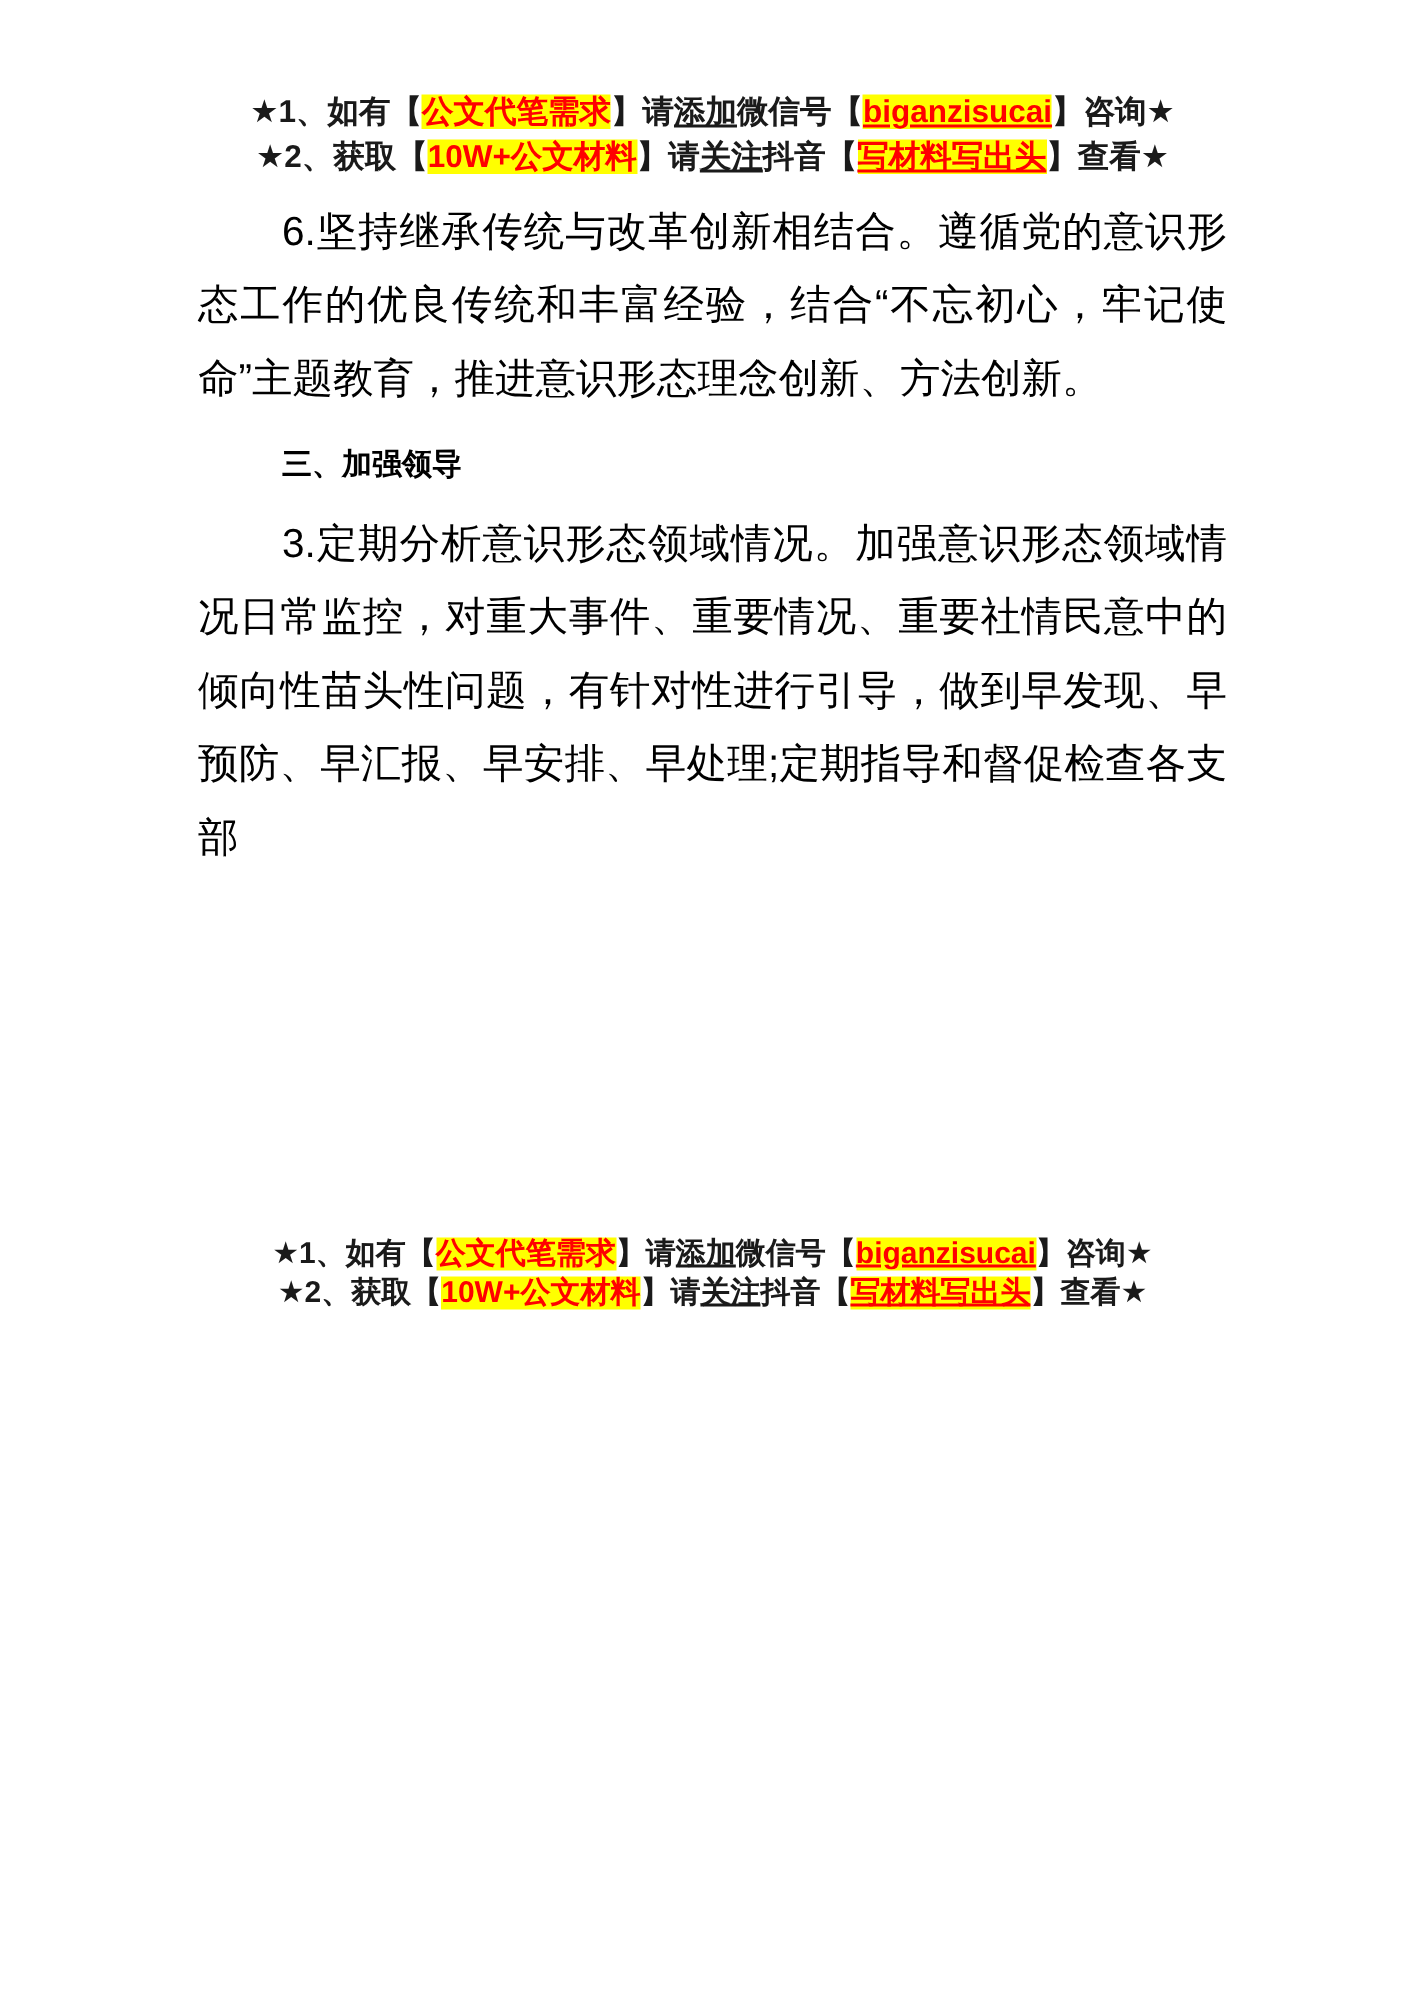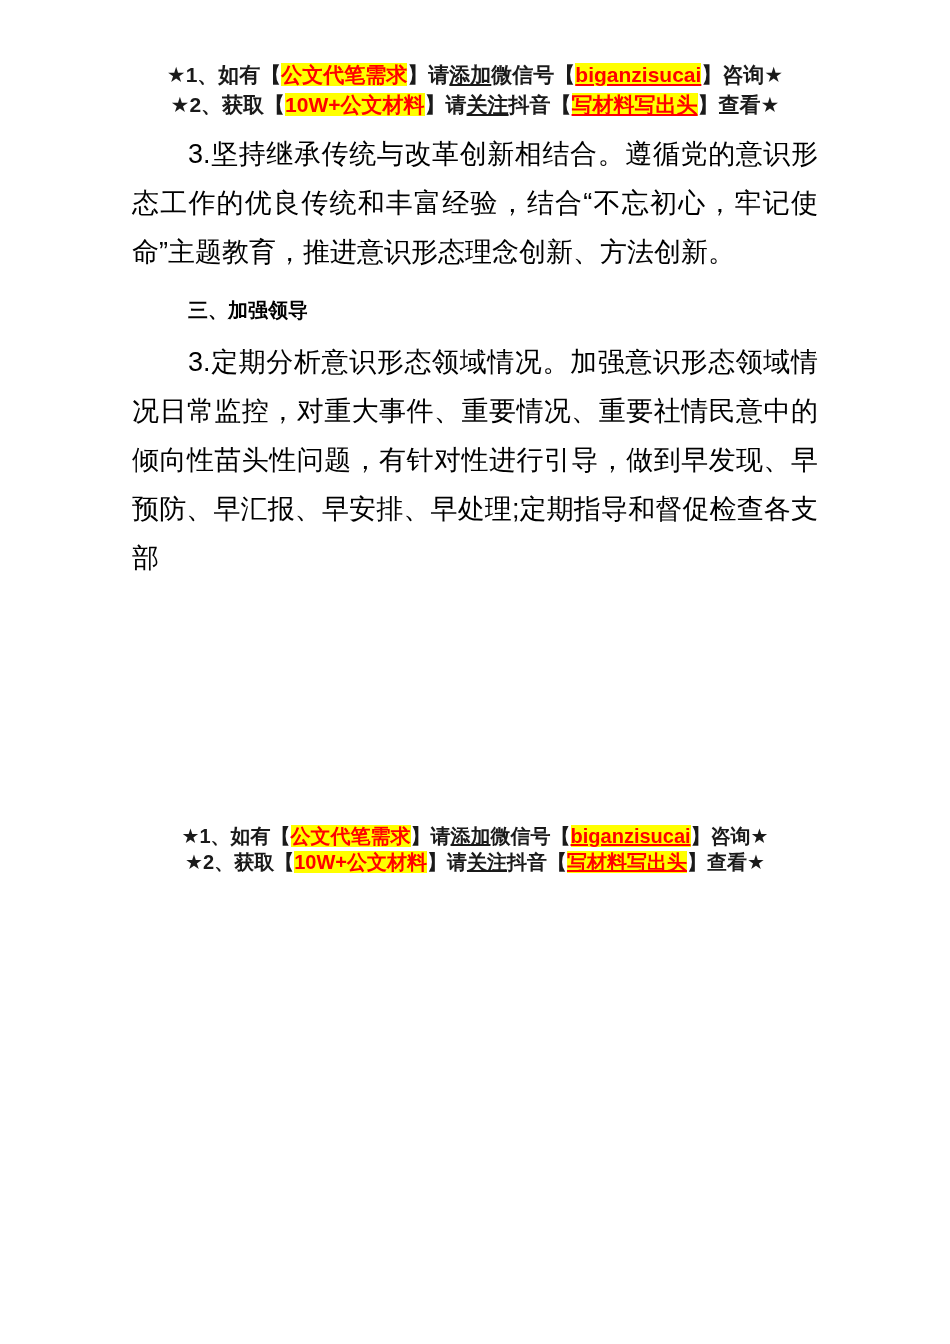--- a/index.html
+++ b/index.html
@@ -77,21 +77,21 @@
   <div class="promo promo-header">
     <div>
       <span>★1、如有【</span><span class="hl">公文代笔需求</span><span>】请</span><span class="u">添加</span><span>微信号【</span><span class="hl-u">biganzisucai</span><span>】咨询★</span>
     </div>
     <div>
       <span>★2、获取【</span><span class="hl">10W+公文材料</span><span>】请</span><span class="u">关注</span><span>抖音【</span><span class="hl-u">写材料写出头</span><span>】查看★</span>
     </div>
   </div>
 
   <div class="doc-body">
-    <p>3.坚持继承传统与改革创新相结合。遵循党的意识形态工作的优良传统和丰富经验，结合“不忘初心，牢记使命”主题教育，推进意识形态理念创新、方法创新。</p>
+    <p>6.坚持继承传统与改革创新相结合。遵循党的意识形态工作的优良传统和丰富经验，结合“不忘初心，牢记使命”主题教育，推进意识形态理念创新、方法创新。</p>
     <h2>三、加强领导</h2>
     <p>3.定期分析意识形态领域情况。加强意识形态领域情况日常监控，对重大事件、重要情况、重要社情民意中的倾向性苗头性问题，有针对性进行引导，做到早发现、早预防、早汇报、早安排、早处理;定期指导和督促检查各支部</p>
   </div>
 
   <div class="promo promo-footer">
     <div>
       <span>★1、如有【</span><span class="hl">公文代笔需求</span><span>】请</span><span class="u">添加</span><span>微信号【</span><span class="hl-u">biganzisucai</span><span>】咨询★</span>
     </div>
     <div>
       <span>★2、获取【</span><span class="hl">10W+公文材料</span><span>】请</span><span class="u">关注</span><span>抖音【</span><span class="hl-u">写材料写出头</span><span>】查看★</span>

